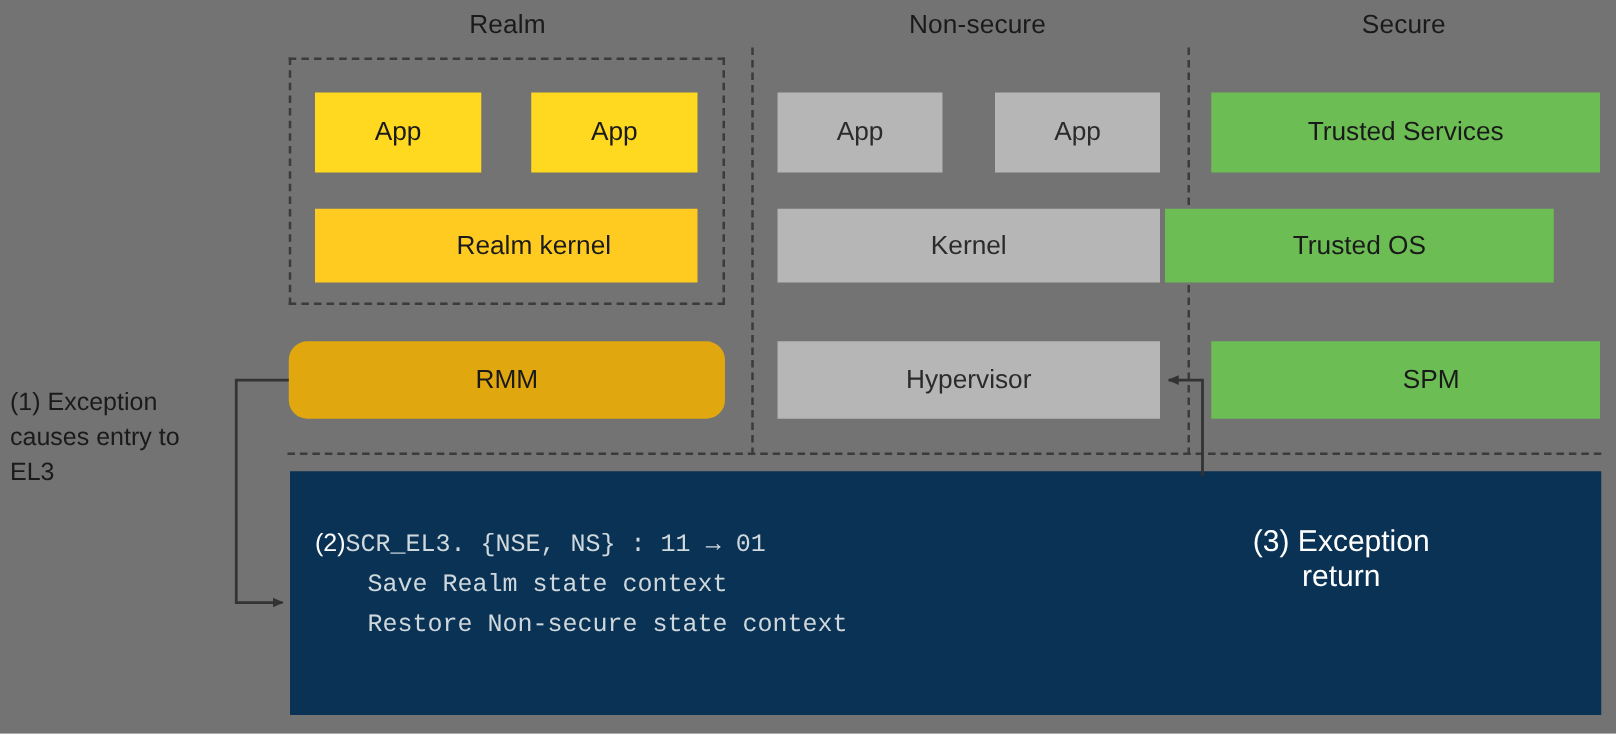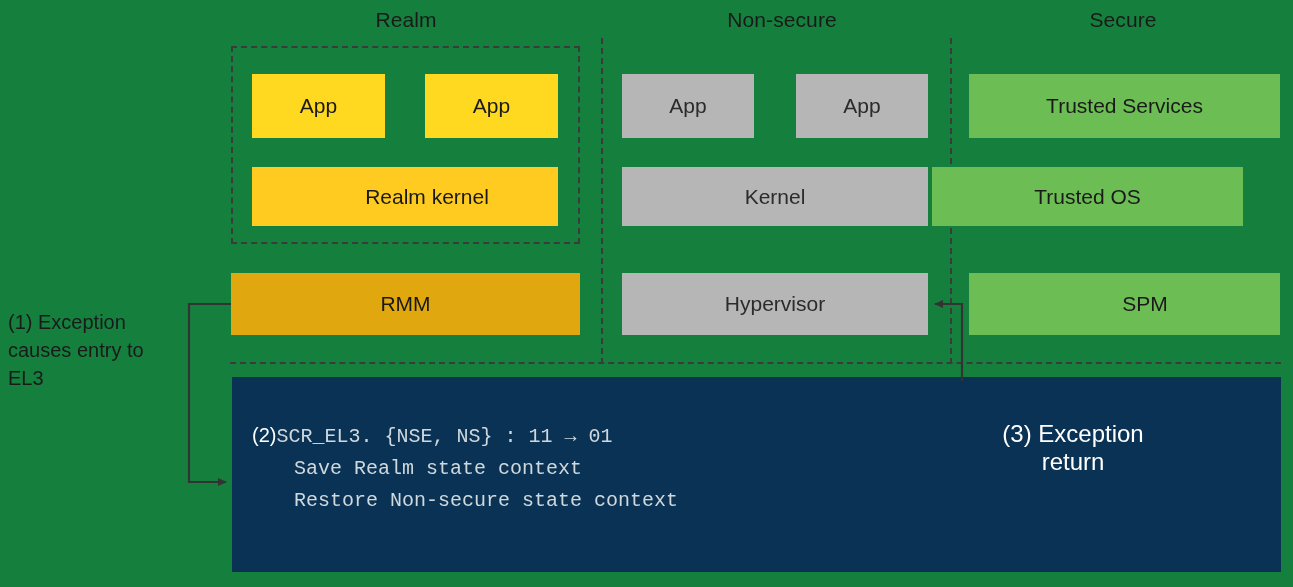--- a/index.html
+++ b/index.html
@@ -7,21 +7,21 @@
     width: 1293px;
     height: 587px;
     background: #ffffff;
     font-family: "Liberation Sans", sans-serif;
     overflow: hidden;
   }
   #stage {
     position: relative;
     width: 1293px;
     height: 587px;
-    background: #15803d;
+    background: #737373;
   }
 
   
   .col-title {
     position: absolute;
     text-align: center;
     font-size: 21px;
     color: #1a1a1a;
     letter-spacing: .1px;
     white-space: nowrap;
@@ -71,21 +71,21 @@
   .block.realm-app     { background: #FFD920; }
   .block.realm-kernel  { background: #FFCB21; }
   .block.realm-rmm     { background: #E0A80E; }
   .block.ns            { background: #B6B6B6; color: #2b2b2b; }
   .block.secure        { background: #6CBE54; }
 
   
   #blk-realm-app-1    { left: 252px; top: 74px;  width: 133px; height: 64px; }
   #blk-realm-app-2    { left: 425px; top: 74px;  width: 133px; height: 64px; }
   #blk-realm-kernel   { left: 252px; top: 167px; width: 306px; height: 59px; padding-left: 44px; }
-  #blk-rmm            { left: 231px; top: 273px; width: 349px; height: 62px; }
+  #blk-rmm            { left: 231px; top: 273px; width: 349px; height: 62px; border-radius: 15px; }
 
   
   #blk-ns-app-1       { left: 622px; top: 74px;  width: 132px; height: 64px; }
   #blk-ns-app-2       { left: 796px; top: 74px;  width: 132px; height: 64px; }
   #blk-ns-kernel      { left: 622px; top: 167px; width: 306px; height: 59px; }
   #blk-hypervisor     { left: 622px; top: 273px; width: 306px; height: 62px; }
 
   
   #blk-trusted-svc    { left: 969px; top: 74px;  width: 311px; height: 64px; }
   #blk-trusted-os     { left: 932px; top: 167px; width: 311px; height: 59px; }

